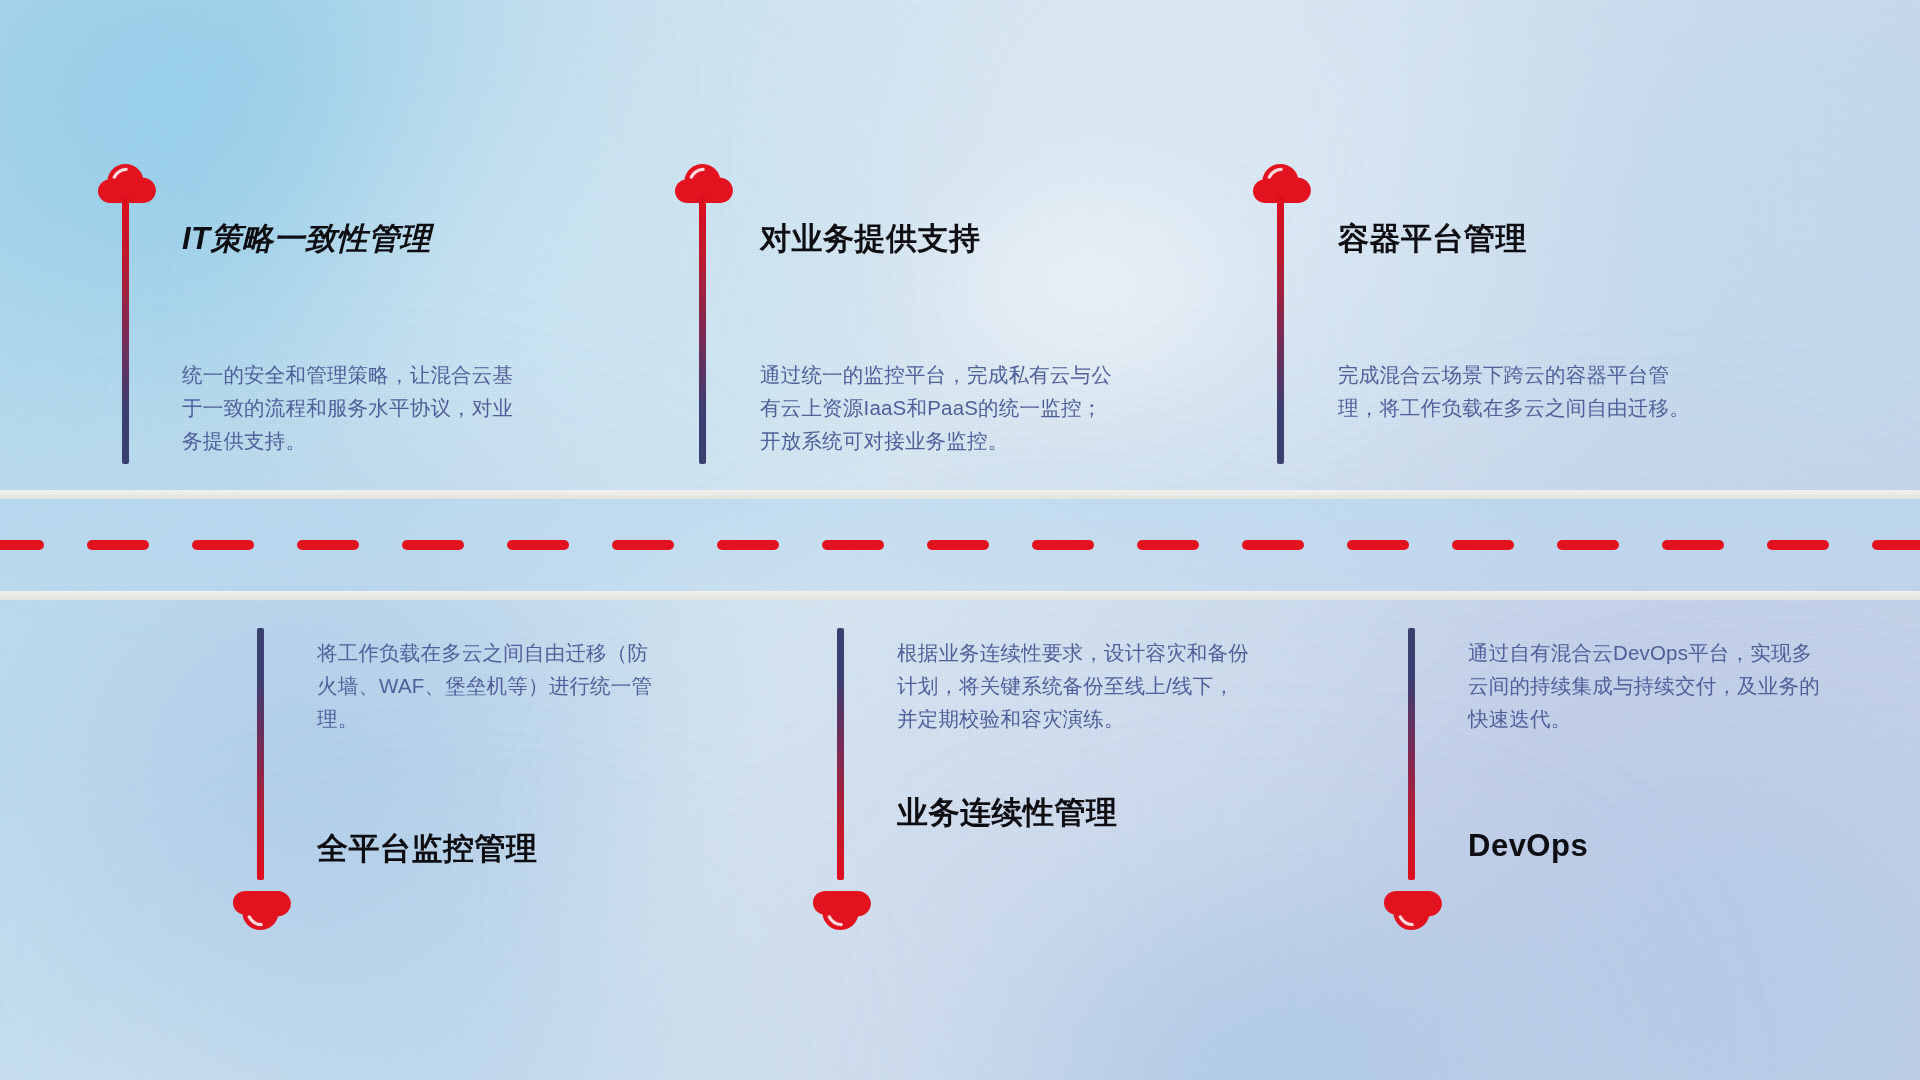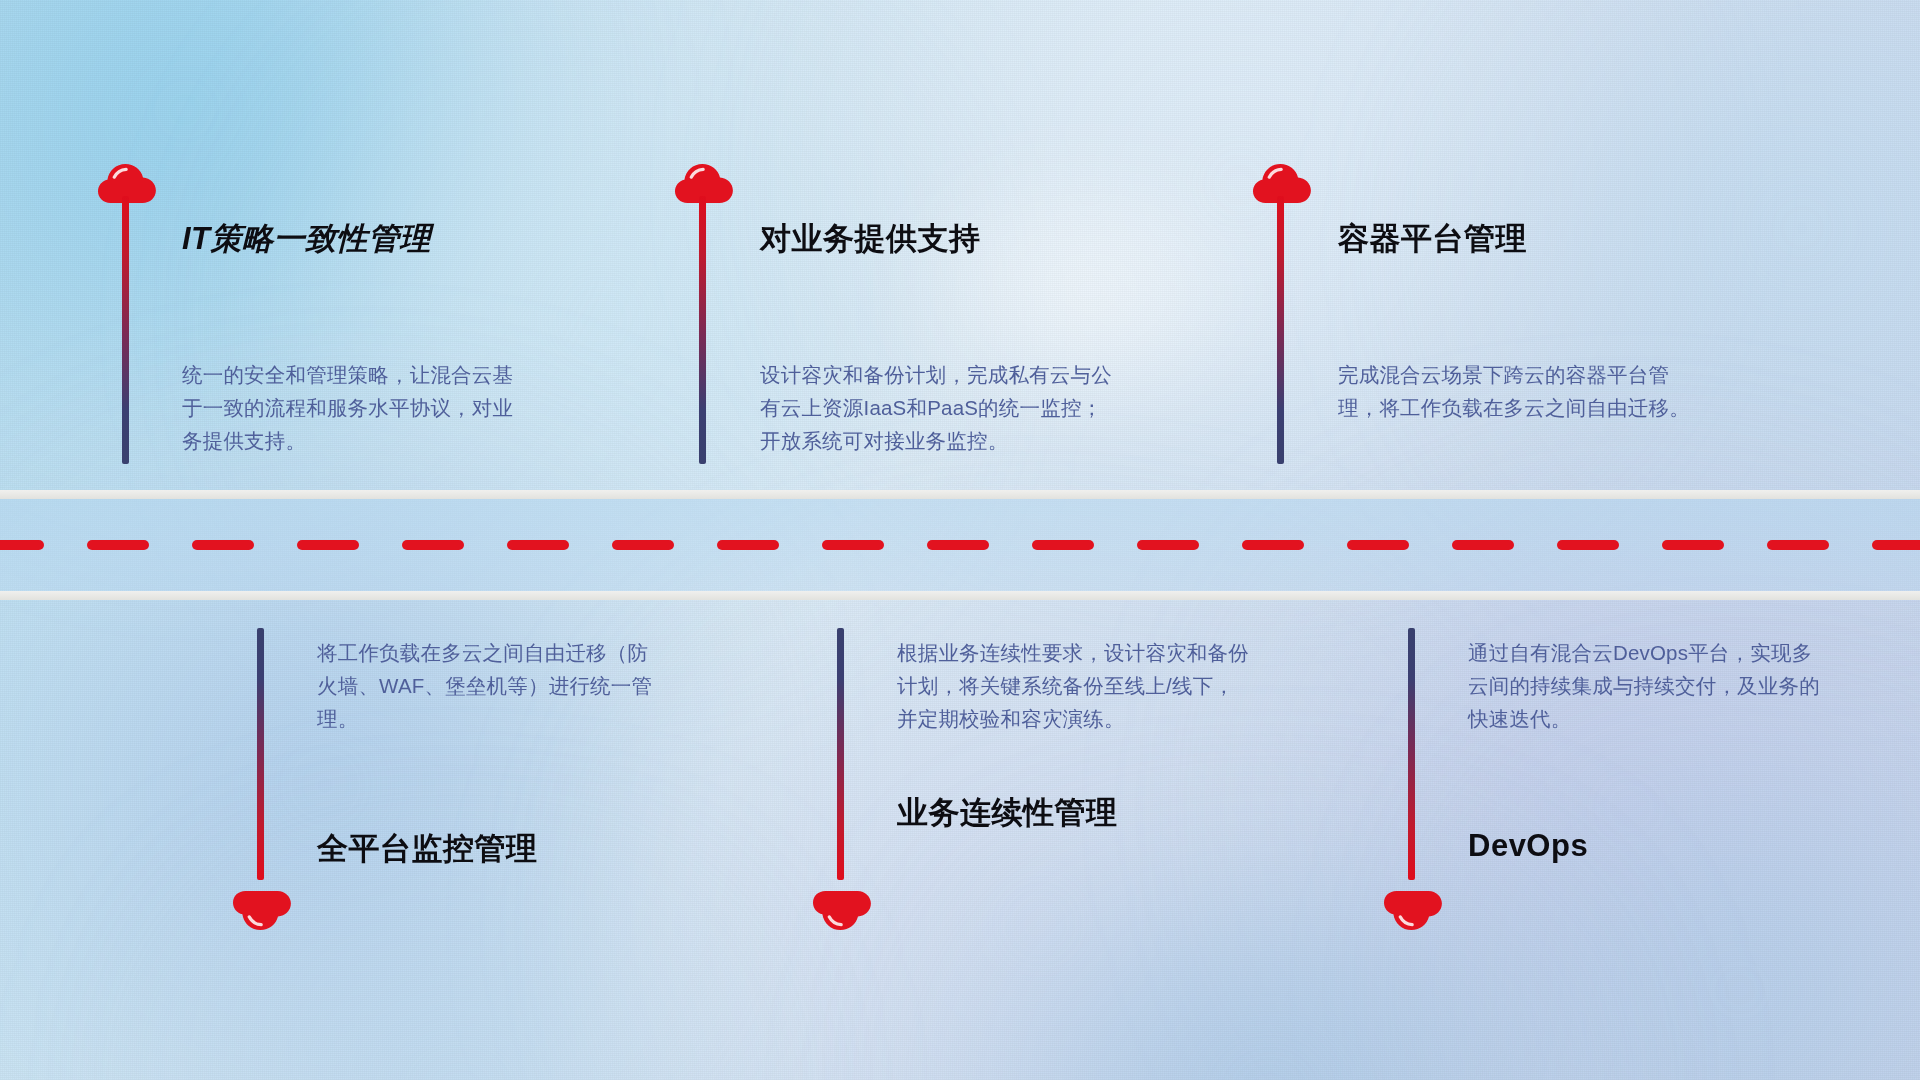--- a/index.html
+++ b/index.html
@@ -138,21 +138,21 @@
 
 <div class="col">
   <div class="cloud" style="left:673px; top:160px;">
     <svg viewBox="0 0 62 44">
       <path d="M14.5 43C7.2 43 2 37.9 2 31.3c0-5.7 3.9-10.3 9.4-11.5C12.7 10.6 20.1 4 29.4 4c8.6 0 15.7 5.6 17.6 13.4 7.2.4 12.9 6 12.9 13 0 7-5.9 12.6-13.3 12.6H14.5z" fill="#e2121f"></path>
       <path d="M18.2 17.2c2.4-4.6 6.8-7.6 12-7.9" stroke="#ffffff" stroke-width="3.2" stroke-linecap="round" fill="none" opacity=".85"></path>
     </svg>
   </div>
   <div class="stem down" style="left:699px; top:196px; height:268px;"></div>
   <div class="heading" style="left:760px; top:218px;">对业务提供支持</div>
-  <div class="body w2" style="left:760px; top:358px;">设计容灾和备份计划，完成私有云与公有云上资源IaaS和PaaS的统一监控；开放系统可对接业务监控。</div>
+  <div class="body w2" style="left:760px; top:358px;">通过统一的监控平台，完成私有云与公有云上资源IaaS和PaaS的统一监控；开放系统可对接业务监控。</div>
 </div>
 
 <div class="col">
   <div class="cloud" style="left:1251px; top:160px;">
     <svg viewBox="0 0 62 44">
       <path d="M14.5 43C7.2 43 2 37.9 2 31.3c0-5.7 3.9-10.3 9.4-11.5C12.7 10.6 20.1 4 29.4 4c8.6 0 15.7 5.6 17.6 13.4 7.2.4 12.9 6 12.9 13 0 7-5.9 12.6-13.3 12.6H14.5z" fill="#e2121f"></path>
       <path d="M18.2 17.2c2.4-4.6 6.8-7.6 12-7.9" stroke="#ffffff" stroke-width="3.2" stroke-linecap="round" fill="none" opacity=".85"></path>
     </svg>
   </div>
   <div class="stem down" style="left:1277px; top:196px; height:268px;"></div>

